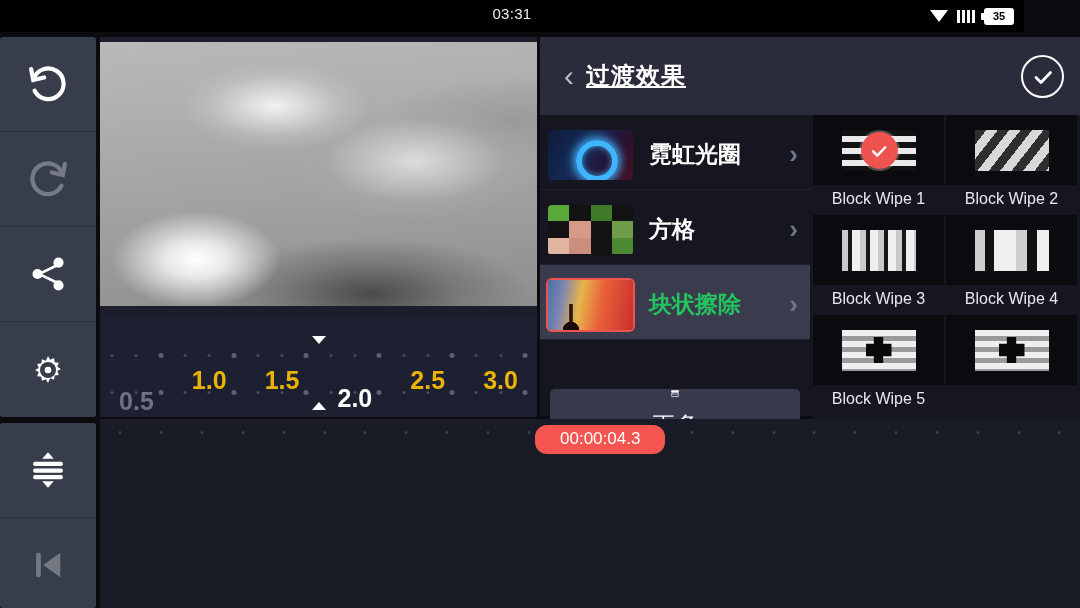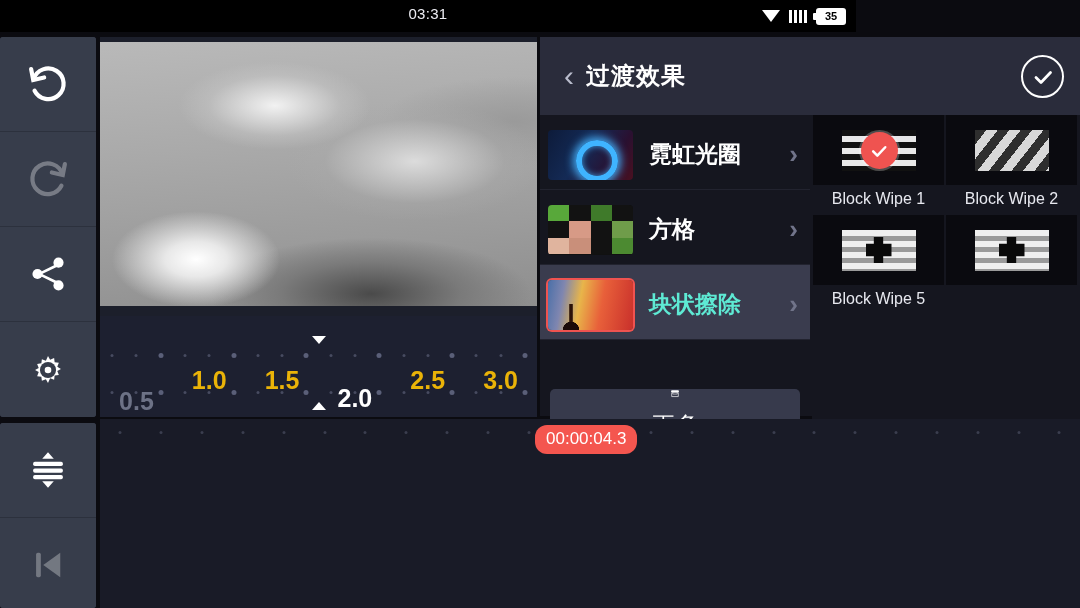--- a/index.html
+++ b/index.html
@@ -6,21 +6,21 @@
   html, body {
     width: 1080px; height: 608px;
     background: #000;
     font-family: "Liberation Sans", sans-serif;
     overflow: hidden;
   }
   #app { position: relative; width: 1080px; height: 608px; background: #0b0b10; }
 
   
   #statusbar {
-    position: absolute; left: 0; top: 0; width: 856px; height: 32px;
+    position: absolute; left: 0; top: 0; width: 1024px; height: 32px;
     background: #000; color: #e8e8ee;
   }
   #statusbar .clock {
     position: absolute; left: 0; right: 0; top: 5px;
     text-align: center; font-size: 15px; letter-spacing: .3px; color: #ececf2;
   }
   #statusbar .tray {
     position: absolute; right: 10px; top: 0; height: 32px;
     display: flex; align-items: center; gap: 9px;
   }
@@ -132,21 +132,21 @@
     background: #15161f;
   }
   #panel .phead {
     position: absolute; left: 0; top: 0; width: 540px; height: 78px;
     background: #2a2c3b; display: flex; align-items: center;
   }
   #panel .back-chev {
     width: 46px; display: flex; align-items: center; justify-content: center;
     font-size: 30px; color: #b9bccc; padding-left: 12px;
   }
-  #panel .ptitle { font-size: 24px; font-weight: bold; color: #fff; letter-spacing: 1px; }
+  #panel .ptitle { font-size: 24px; font-weight: bold; color: #fff; letter-spacing: 1px; text-decoration: underline; }
   #panel .ok-btn {
     position: absolute; right: 16px; top: 18px; width: 43px; height: 43px;
     border: 2.5px solid #fff; border-radius: 50%;
     display: flex; align-items: center; justify-content: center;
   }
 
   #catlist {
     position: absolute; left: 0; top: 78px; width: 270px; height: 301px;
     background: #15161f; overflow: hidden;
   }
@@ -154,21 +154,21 @@
     height: 75px; display: flex; align-items: center; padding: 5px 6px 0 8px;
     border-bottom: 1px solid #22232f; position: relative;
   }
   .cat-row.active { background: #3a3c4e; }
   .cat-thumb {
     width: 85px; height: 50px; border-radius: 4px; flex: none;
     background: #111; overflow: hidden; position: relative;
   }
   .cat-row.active .cat-thumb { box-shadow: 0 0 0 2px #ef5350; }
   .cat-label { margin-left: 16px; font-size: 23px; font-weight: bold; color: #fff; }
-  .cat-row.active .cat-label { color: #5eead4; }
+  .cat-row.active .cat-label { color: #22c55e; }
   .cat-chev {
     position: absolute; right: 12px; font-size: 26px; color: #71748a; font-weight: bold;
   }
   .th-neon {
     background: linear-gradient(120deg,#0d1b3a 0%,#142a55 40%,#2a1030 75%,#4a1020 100%);
   }
   .th-neon:after {
     content: ""; position: absolute; left: 50%; top: 50%;
     width: 30px; height: 30px; margin: -15px 0 0 -15px; border-radius: 50%;
     border: 6px solid #3fb4ff; box-shadow: 0 0 9px 3px rgba(70,180,255,.9), inset 0 0 6px rgba(70,180,255,.8);
@@ -237,21 +237,21 @@
     display: flex; align-items: center;
   }
   #tl-ruler span { flex: 1; position: relative; height: 4px; }
   #tl-ruler span:after {
     content: ""; position: absolute; left: 50%; top: 0; width: 3px; height: 3px;
     border-radius: 50%; background: #3b3e4f; transform: translateX(-50%);
   }
   #playhead-badge {
     position: absolute; left: 535px; top: 425px; z-index: 7;
     background: #f4564f; color: #fff; font-size: 17px;
-    padding: 4px 11px 5px; border-radius: 12px; white-space: nowrap;
+    padding: 4px 25px 5px; border-radius: 12px; white-space: nowrap;
   }
   #total-badge {
     position: absolute; right: 8px; top: 426px;
     background: #2a2d3c; color: #e9eaf2; font-size: 17px;
     padding: 4px 11px 5px; border-radius: 12px; border: 1px solid #3a3d4f;
   }
 </style>
 </head>
 <body>
 
@@ -448,20 +448,34 @@
         <div class="gr-cell">
           <div class="gthumb">
             <div class="gimg gi-2"></div>
           </div>
           <div class="glabel">Block Wipe 2</div>
         </div>
       </div>
       <div class="gr-row">
         <div class="gr-cell">
           <div class="gthumb">
+            <div class="gimg gi-3"></div>
+          </div>
+          <div class="glabel">Block Wipe 3</div>
+        </div>
+        <div class="gr-cell">
+          <div class="gthumb">
+            <div class="gimg gi-4"></div>
+          </div>
+          <div class="glabel">Block Wipe 4</div>
+        </div>
+      </div>
+      <div class="gr-row">
+        <div class="gr-cell">
+          <div class="gthumb">
             <div class="gimg gi-5"></div>
           </div>
           <div class="glabel">Block Wipe 5</div>
         </div>
         <div class="gr-cell">
           <div class="gthumb">
             <div class="gimg gi-6"></div>
           </div>
         </div>
       </div>

